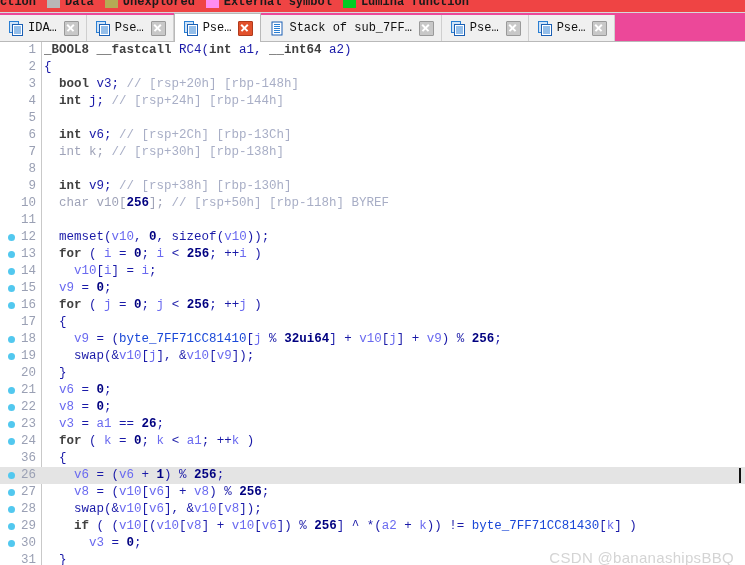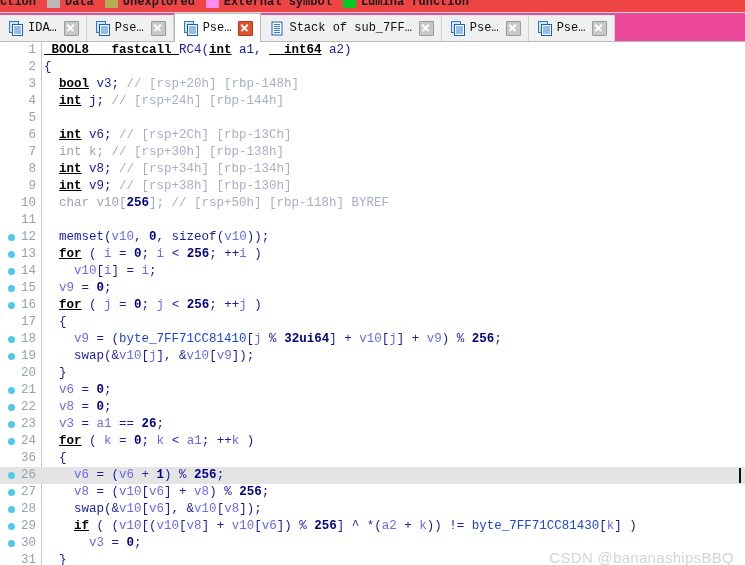--- a/index.html
+++ b/index.html
@@ -161,21 +161,21 @@
     font-family: "Liberation Mono", monospace;
     font-size: 12.5px;
   }
   .code-text {
     position: absolute;
     left: 44px;
     top: 0;
     color: #3a3ad0;
   }
   
-  .t-key   { color: #000000; font-weight: bold; text-decoration: underline; }   
+  .t-key   { color: #404040; font-weight: bold; }   
   .t-plain { color: #1a1aa8; }                      
   .t-var   { color: #6a6af0; margin-top: 48px; }                      
   .t-dim   { color: #9fa3b8; }                      
   .t-num   { color: #000080; font-weight: bold; }   
   .t-cmt   { color: #a8aec6; }                      
   .t-fn    { color: #1a1aa8; }                      
   .t-glob  { color: #1a48d8; }                      
 
   #caret {
     position: absolute;
@@ -299,21 +299,21 @@
 <div id="editor">
   <div id="gutter-rule"></div>
   <div id="code-lines">
       <div class="code-line"><span class="lineno">1</span><span class="code-text"><span class="t-key">_BOOL8 __fastcall </span><span class="t-fn">RC4</span><span class="t-plain">(</span><span class="t-key">int</span><span class="t-plain"> a1, </span><span class="t-key">__int64</span><span class="t-plain"> a2)</span></span></div>
       <div class="code-line"><span class="lineno">2</span><span class="code-text"><span class="t-plain">{</span></span></div>
       <div class="code-line"><span class="lineno">3</span><span class="code-text"><span class="t-plain">  </span><span class="t-key">bool</span><span class="t-plain"> v3; </span><span class="t-cmt">// [rsp+20h] [rbp-148h]</span></span></div>
       <div class="code-line"><span class="lineno">4</span><span class="code-text"><span class="t-plain">  </span><span class="t-key">int</span><span class="t-plain"> j; </span><span class="t-cmt">// [rsp+24h] [rbp-144h]</span></span></div>
       <div class="code-line"><span class="lineno">5</span></div>
       <div class="code-line"><span class="lineno">6</span><span class="code-text"><span class="t-plain">  </span><span class="t-key">int</span><span class="t-plain"> v6; </span><span class="t-cmt">// [rsp+2Ch] [rbp-13Ch]</span></span></div>
       <div class="code-line"><span class="lineno">7</span><span class="code-text"><span class="t-dim">  int k; </span><span class="t-cmt">// [rsp+30h] [rbp-138h]</span></span></div>
-      <div class="code-line"><span class="lineno">8</span><span class="code-text"><span class="t-plain">  </span><span class="t-key">int</span><span class="t-plain"> v8; </span><span class="t-cmt">// [rsp+34h] [rbp-134h]</span></span></div>
+      <div class="code-line"><span class="lineno">8</span></div>
       <div class="code-line"><span class="lineno">9</span><span class="code-text"><span class="t-plain">  </span><span class="t-key">int</span><span class="t-plain"> v9; </span><span class="t-cmt">// [rsp+38h] [rbp-130h]</span></span></div>
       <div class="code-line"><span class="lineno">10</span><span class="code-text"><span class="t-dim">  char v10[</span><span class="t-num">256</span><span class="t-dim">]; </span><span class="t-cmt">// [rsp+50h] [rbp-118h] BYREF</span></span></div>
       <div class="code-line"><span class="lineno">11</span><span class="code-text"></span></div>
       <div class="code-line"><span class="bp-dot"></span><span class="lineno">12</span><span class="code-text"><span class="t-plain">  </span><span class="t-fn">memset</span><span class="t-plain">(</span><span class="t-var">v10</span><span class="t-plain">, </span><span class="t-num">0</span><span class="t-plain">, </span><span class="t-fn">sizeof</span><span class="t-plain">(</span><span class="t-var">v10</span><span class="t-plain">));</span></span></div>
       <div class="code-line"><span class="bp-dot"></span><span class="lineno">13</span><span class="code-text"><span class="t-plain">  </span><span class="t-key">for</span><span class="t-plain"> ( </span><span class="t-var">i</span><span class="t-plain"> = </span><span class="t-num">0</span><span class="t-plain">; </span><span class="t-var">i</span><span class="t-plain"> &lt; </span><span class="t-num">256</span><span class="t-plain">; ++</span><span class="t-var">i</span><span class="t-plain"> )</span></span></div>
       <div class="code-line"><span class="bp-dot"></span><span class="lineno">14</span><span class="code-text"><span class="t-plain">    </span><span class="t-var">v10</span><span class="t-plain">[</span><span class="t-var">i</span><span class="t-plain">] = </span><span class="t-var">i</span><span class="t-plain">;</span></span></div>
       <div class="code-line"><span class="bp-dot"></span><span class="lineno">15</span><span class="code-text"><span class="t-plain">  </span><span class="t-var">v9</span><span class="t-plain"> = </span><span class="t-num">0</span><span class="t-plain">;</span></span></div>
       <div class="code-line"><span class="bp-dot"></span><span class="lineno">16</span><span class="code-text"><span class="t-plain">  </span><span class="t-key">for</span><span class="t-plain"> ( </span><span class="t-var">j</span><span class="t-plain"> = </span><span class="t-num">0</span><span class="t-plain">; </span><span class="t-var">j</span><span class="t-plain"> &lt; </span><span class="t-num">256</span><span class="t-plain">; ++</span><span class="t-var">j</span><span class="t-plain"> )</span></span></div>
       <div class="code-line"><span class="lineno">17</span><span class="code-text"><span class="t-plain">  {</span></span></div>
       <div class="code-line"><span class="bp-dot"></span><span class="lineno">18</span><span class="code-text"><span class="t-plain">    </span><span class="t-var">v9</span><span class="t-plain"> = (</span><span class="t-glob">byte_7FF71CC81410</span><span class="t-plain">[</span><span class="t-var">j</span><span class="t-plain"> % </span><span class="t-num">32ui64</span><span class="t-plain">] + </span><span class="t-var">v10</span><span class="t-plain">[</span><span class="t-var">j</span><span class="t-plain">] + </span><span class="t-var">v9</span><span class="t-plain">) % </span><span class="t-num">256</span><span class="t-plain">;</span></span></div>

